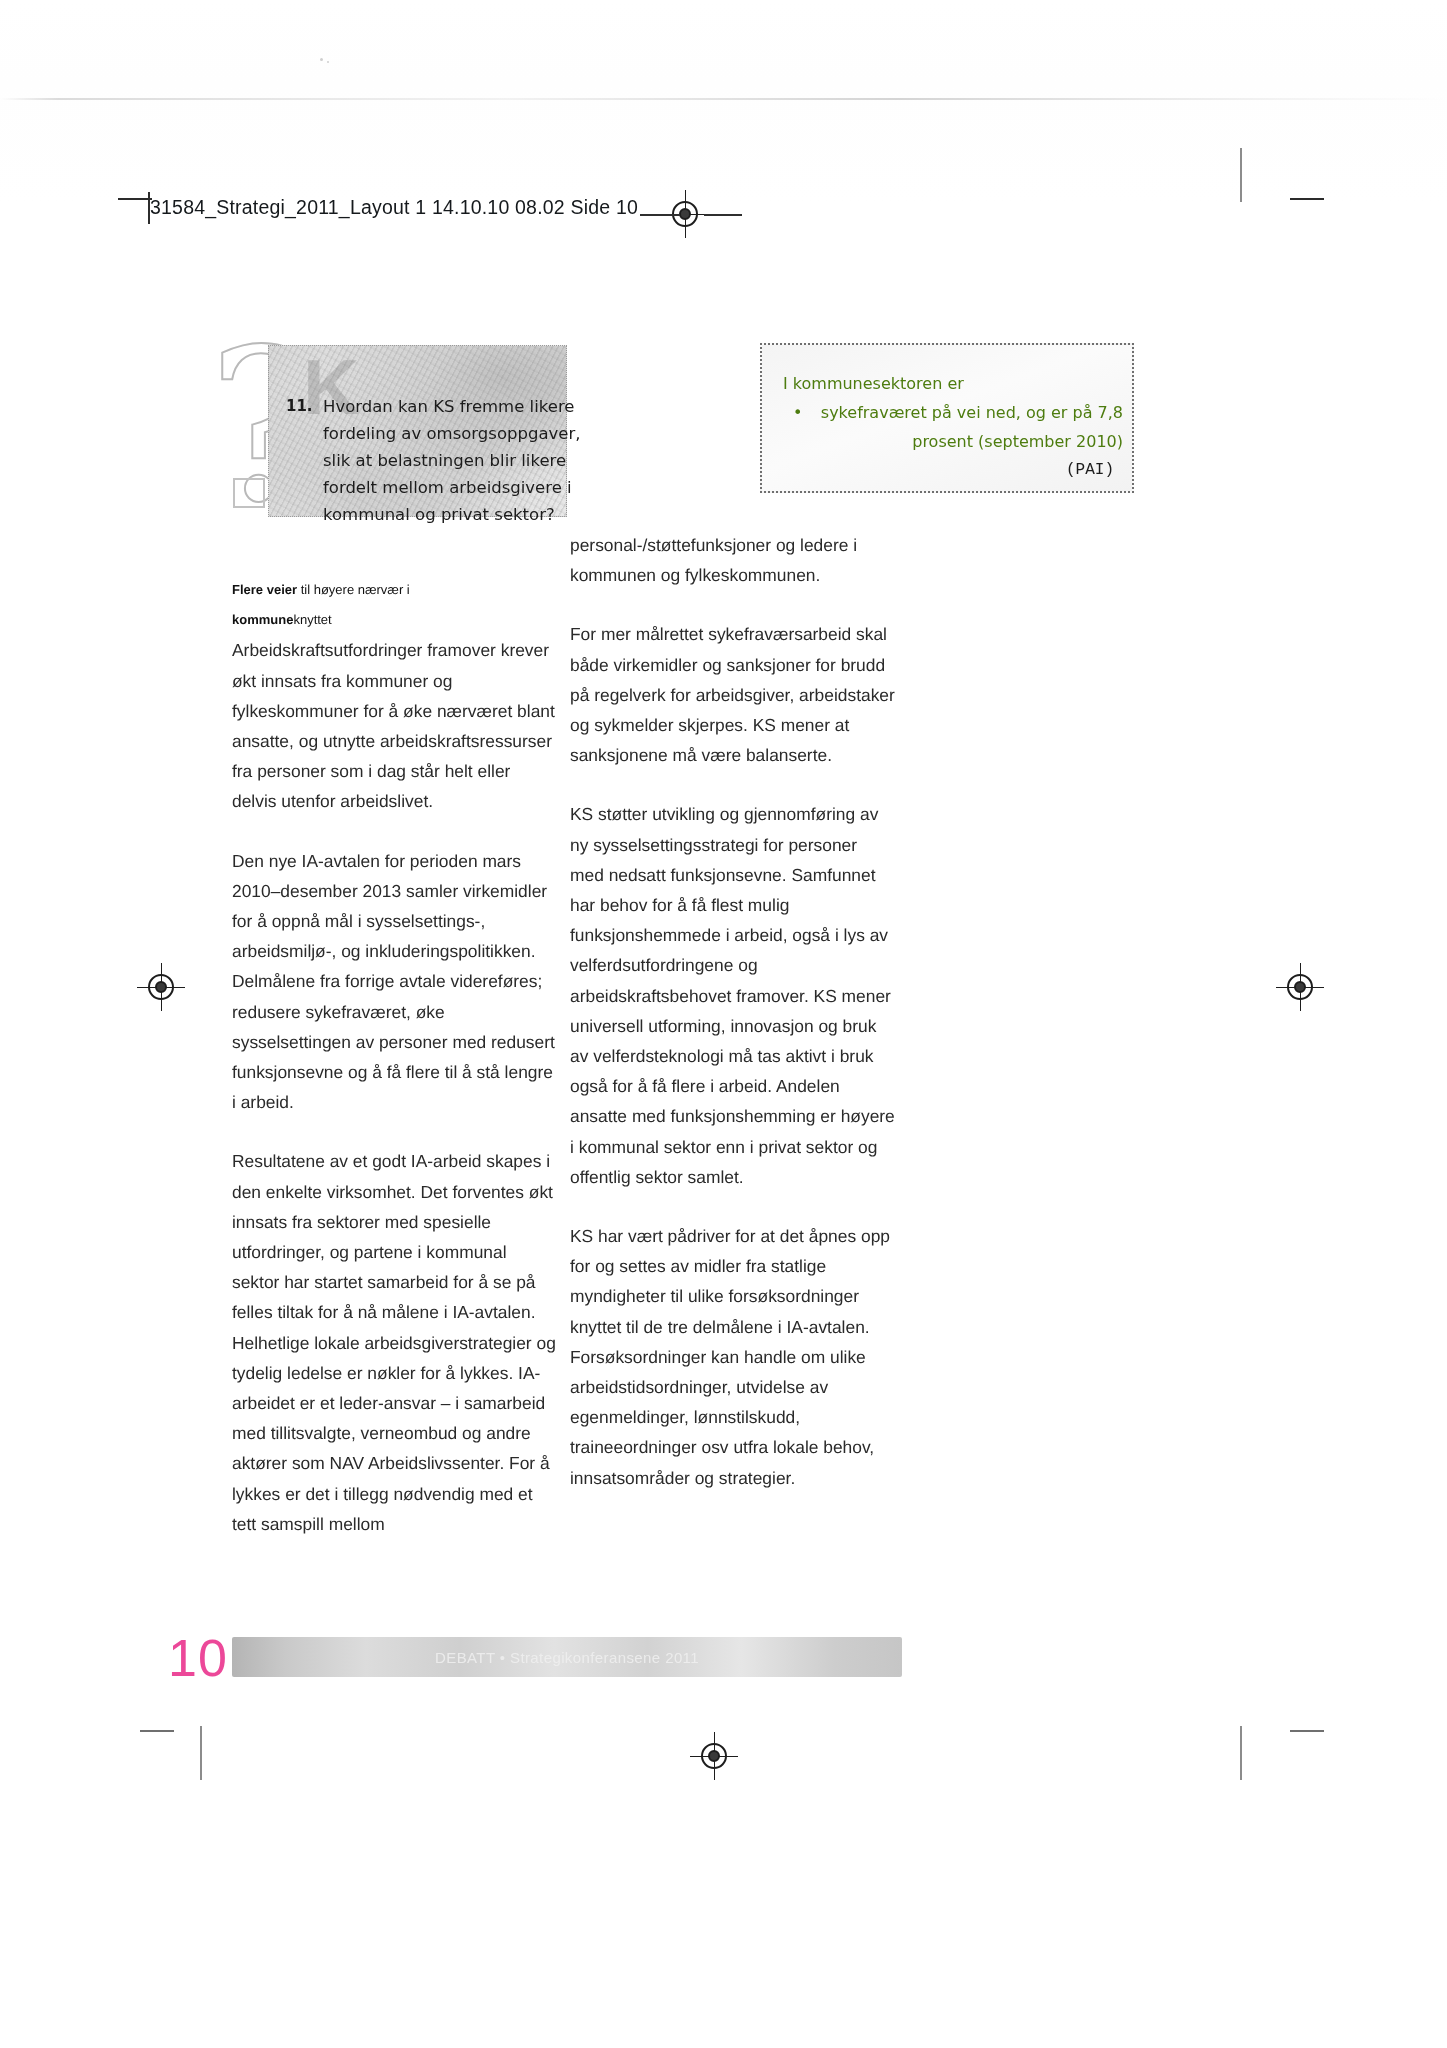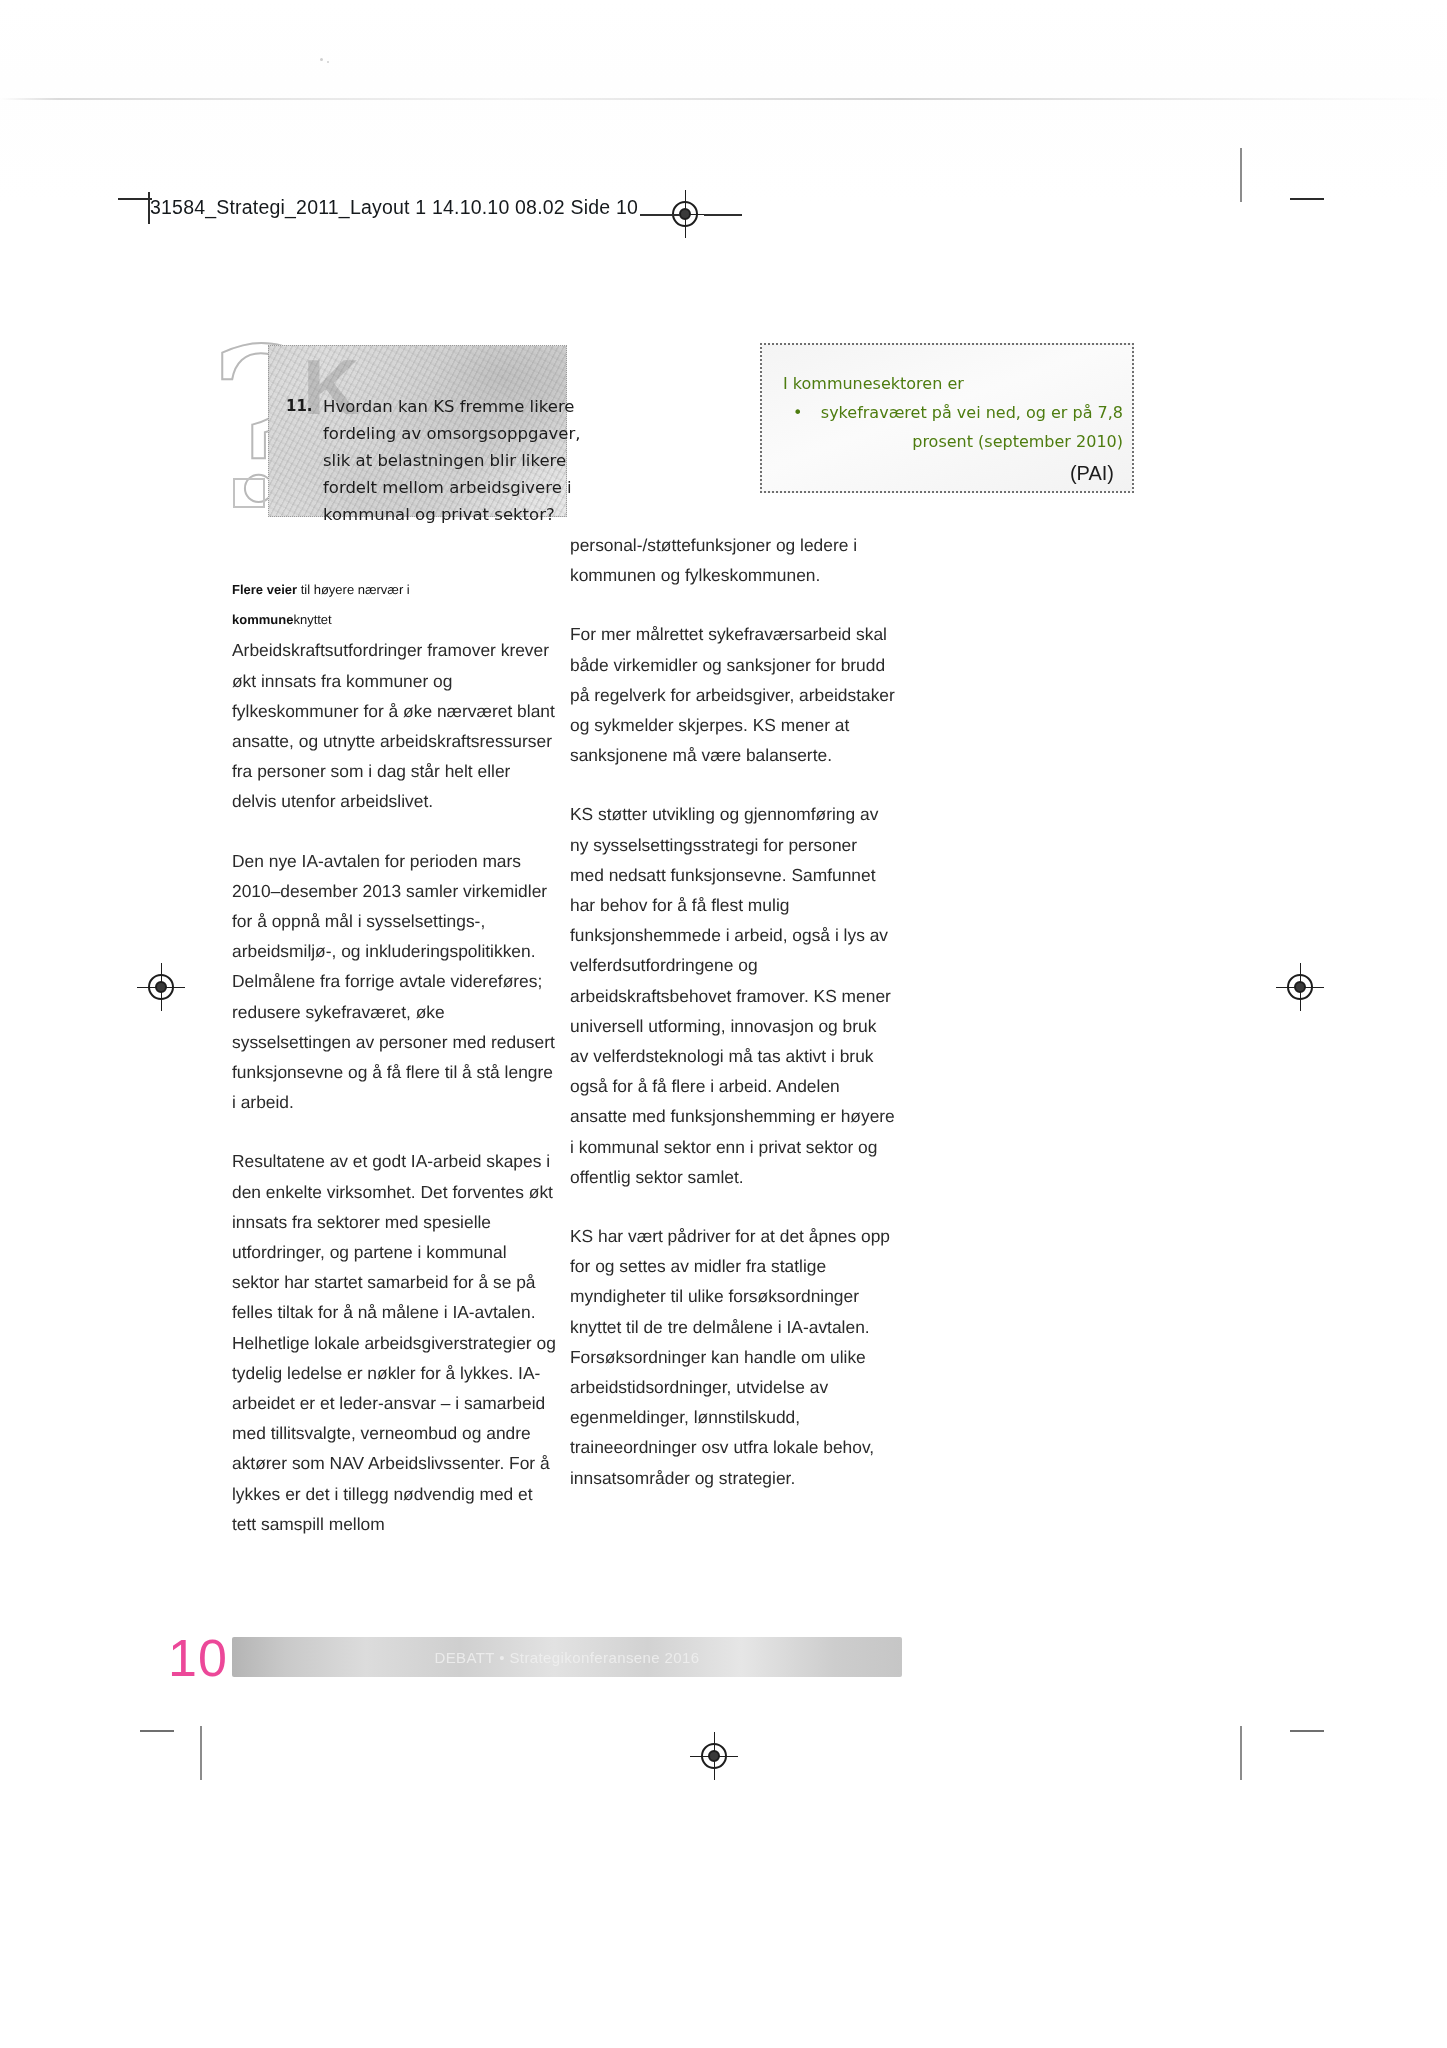--- a/index.html
+++ b/index.html
@@ -208,23 +208,23 @@
   }
   .fact-li::before {
     content: "\2022";
     position: absolute;
     left: 10px;
     top: 0;
   }
   .fact-src {
     position: absolute;
     right: 18px;
-    bottom: 6px;
-    font-family: Liberation Sans, sans-serif;
-    font-size: 20px;
+    bottom: 12px;
+    font-family: Liberation Mono, monospace;
+    font-size: 16px;
     color: #1c1c1c;
   }
 
   
   .col {
     position: absolute;
     top: 575px;
     width: 325px;
     font-family: "Liberation Sans", sans-serif;
     font-size: 17.4px;
@@ -374,16 +374,16 @@
 
   <div class="col col-right">
     <p>personal-/støttefunksjoner og ledere i kommunen og fylkeskommunen.</p>
     <p>For mer målrettet sykefraværsarbeid skal både virkemidler og sanksjoner for brudd på regelverk for arbeidsgiver, arbeidstaker og sykmelder skjerpes. KS mener at sanksjonene må være balanserte.</p>
     <p>KS støtter utvikling og gjennomføring av ny sysselsettingsstrategi for personer med nedsatt funksjonsevne. Samfunnet har behov for å få flest mulig funksjonshemmede i arbeid, også i lys av velferdsutfordringene og arbeidskraftsbehovet framover. KS mener universell utforming, innovasjon og bruk av velferdsteknologi må tas aktivt i bruk også for å få flere i arbeid. Andelen ansatte med funksjonshemming er høyere i kommunal sektor enn i privat sektor og offentlig sektor samlet.</p>
     <p>KS har vært pådriver for at det åpnes opp for og settes av midler fra statlige myndigheter til ulike forsøksordninger knyttet til de tre delmålene i IA-avtalen. Forsøksordninger kan handle om ulike arbeidstidsordninger, utvidelse av egenmeldinger, lønnstilskudd, traineeordninger osv utfra lokale behov, innsatsområder og strategier.</p>
   </div>
 
   <div class="pagenum">10</div>
   <div class="footbar">
-    <div class="footbar-text">DEBATT • Strategikonferansene 2016</div>
+    <div class="footbar-text">DEBATT • Strategikonferansene 2011</div>
   </div>
 
 </div>
 
 </body></html>

